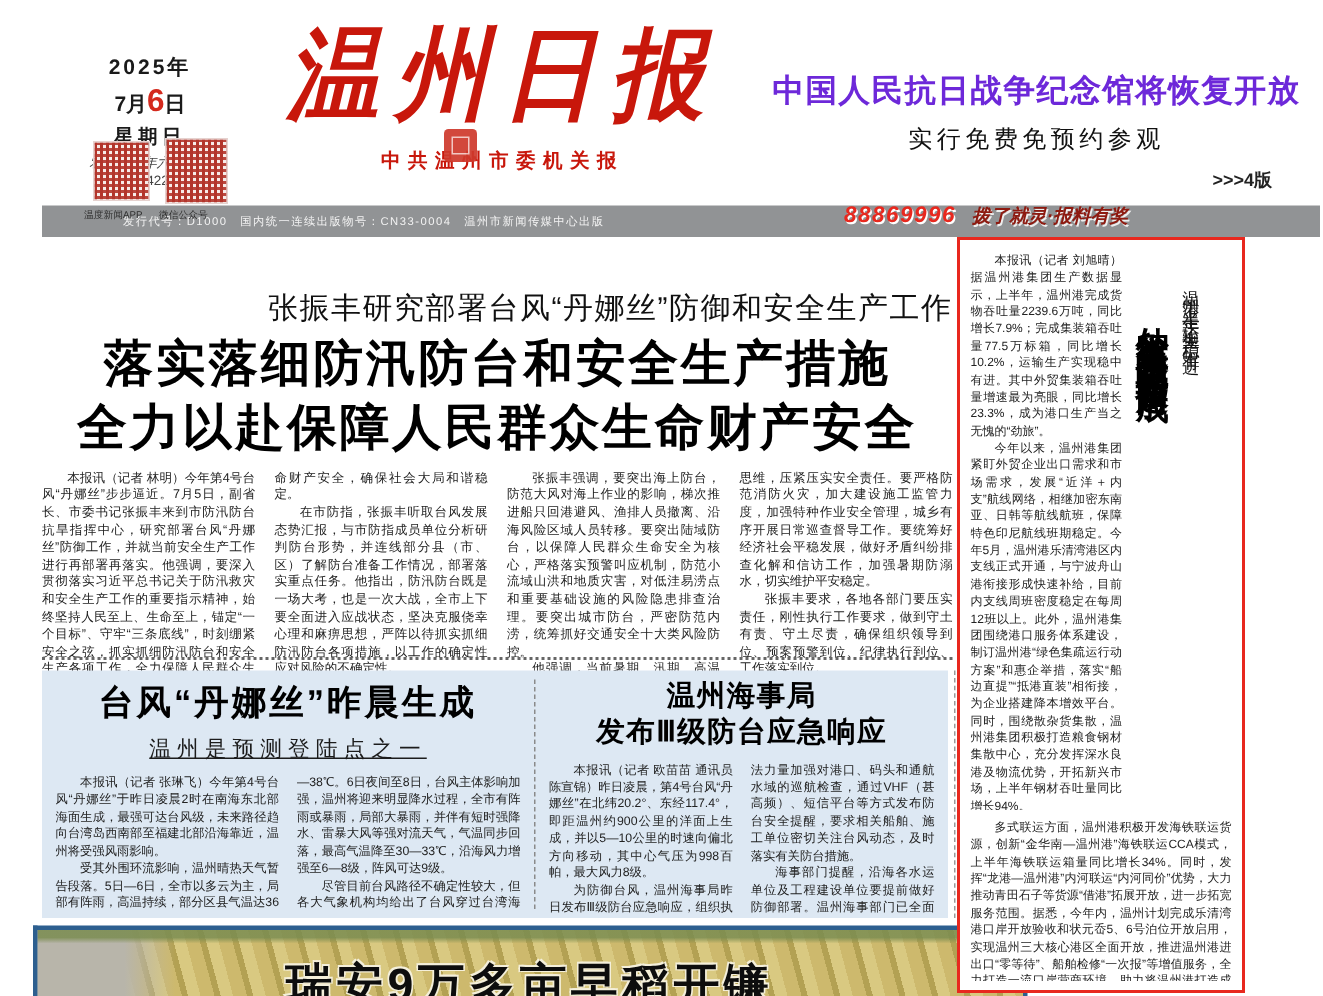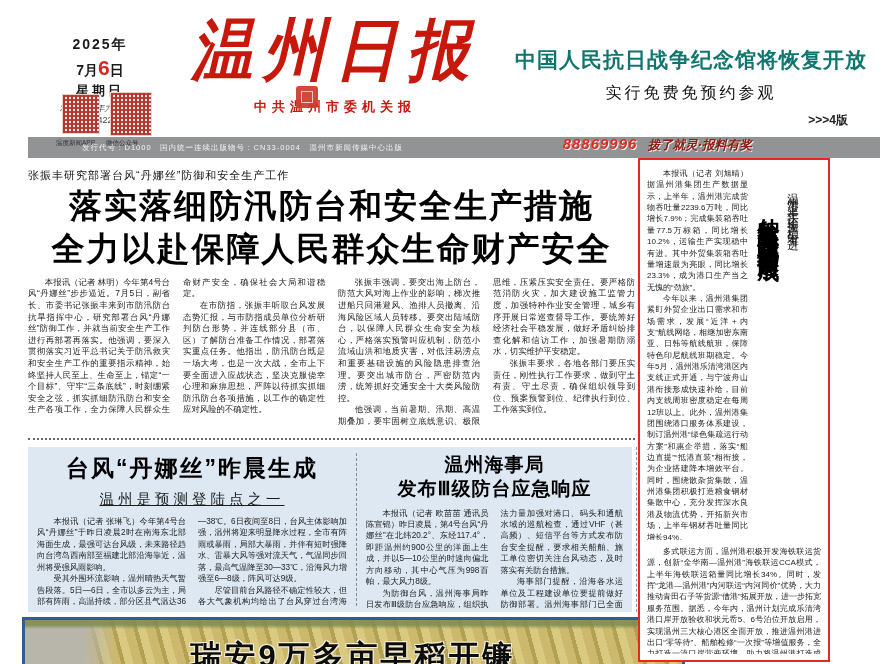--- a/index.html
+++ b/index.html
@@ -28,34 +28,34 @@
   .masthead-title { font-family:"DejaVu Serif", serif; font-style:italic; font-weight:bold;
                     color:#c8170b; font-size:62px; line-height:1.1; letter-spacing:10px;
                     transform:scaleY(1.08); white-space:nowrap; }
   .masthead-sub { margin-top:14px; color:#c8170b; font-size:13px; font-weight:bold; letter-spacing:5px; }
   .seal { position:absolute; left:296px; top:86px; width:22px; height:22px; background:#cf392c;
           border-radius:3px; opacity:.92; }
   .seal::after { content:""; position:absolute; left:5px; top:5px; right:5px; bottom:5px;
                  border:1px solid rgba(255,255,255,.7); }
 
   .topnews { position:absolute; left:508px; top:46px; width:366px; text-align:center; }
-  .topnews-h { font-size:21px; font-weight:900; letter-spacing:1px; color:#0f766e; white-space:nowrap; }
+  .topnews-h { font-size:21px; font-weight:900; letter-spacing:1px; color:#6d28d9; white-space:nowrap; }
   .topnews-sub { font-size:16px; margin-top:9px; letter-spacing:3px; color:#111; }
   .topnews-ref { font-size:12px; font-weight:bold; text-align:right; margin-top:8px; padding-right:26px; color:#222; }
 
   
   .infobar { position:absolute; left:28px; top:137px; width:852px; height:21px; background:#919395; z-index:2; }
   .infobar-left { position:absolute; left:54px; top:0; line-height:21px; font-size:7.5px; color:#f3f3f3; letter-spacing:1px; }
   .hotline-wrap { position:absolute; right:128px; top:-2px; font-style:italic; font-weight:900; white-space:nowrap; }
   .hotline-num { color:#e8281e; font-size:15px; letter-spacing:1px; text-shadow:1px 1px 0 #fff; }
   .hotline-slogan { color:#8e1a10; font-size:12.5px; margin-left:6px; text-shadow:1px 1px 0 #eee;margin-top:46px; }
 
   
   .lead { position:absolute; left:28px; top:168px; width:607px; }
-  .lead-kicker { text-align:left; font-size:11px; letter-spacing:1px; color:#111; }
+  .lead-kicker { text-align:right; font-size:20px; letter-spacing:1px; color:#111;margin-top:24px; }
   .lead-h1 { text-align:center; font-size:33px; font-weight:900; line-height:1.18; letter-spacing:2px;
              margin-top:4px; color:#000; white-space:nowrap; }
   .lead-body { margin-top:8px; height:158px; overflow:hidden; column-count:4; column-gap:13px;
                font-size:8.4px; line-height:1.38; text-align:justify; color:#222; }
   .lead-body p, .smallbody p { text-indent:2em; margin:0; }
 
   .dotted { position:absolute; left:28px; top:438px; width:607px; border-top:2px dotted #666; }
 
   
   .midrow { position:absolute; left:28px; top:447px; width:604px; height:165px; background:#dde8f3; display:flex; }

